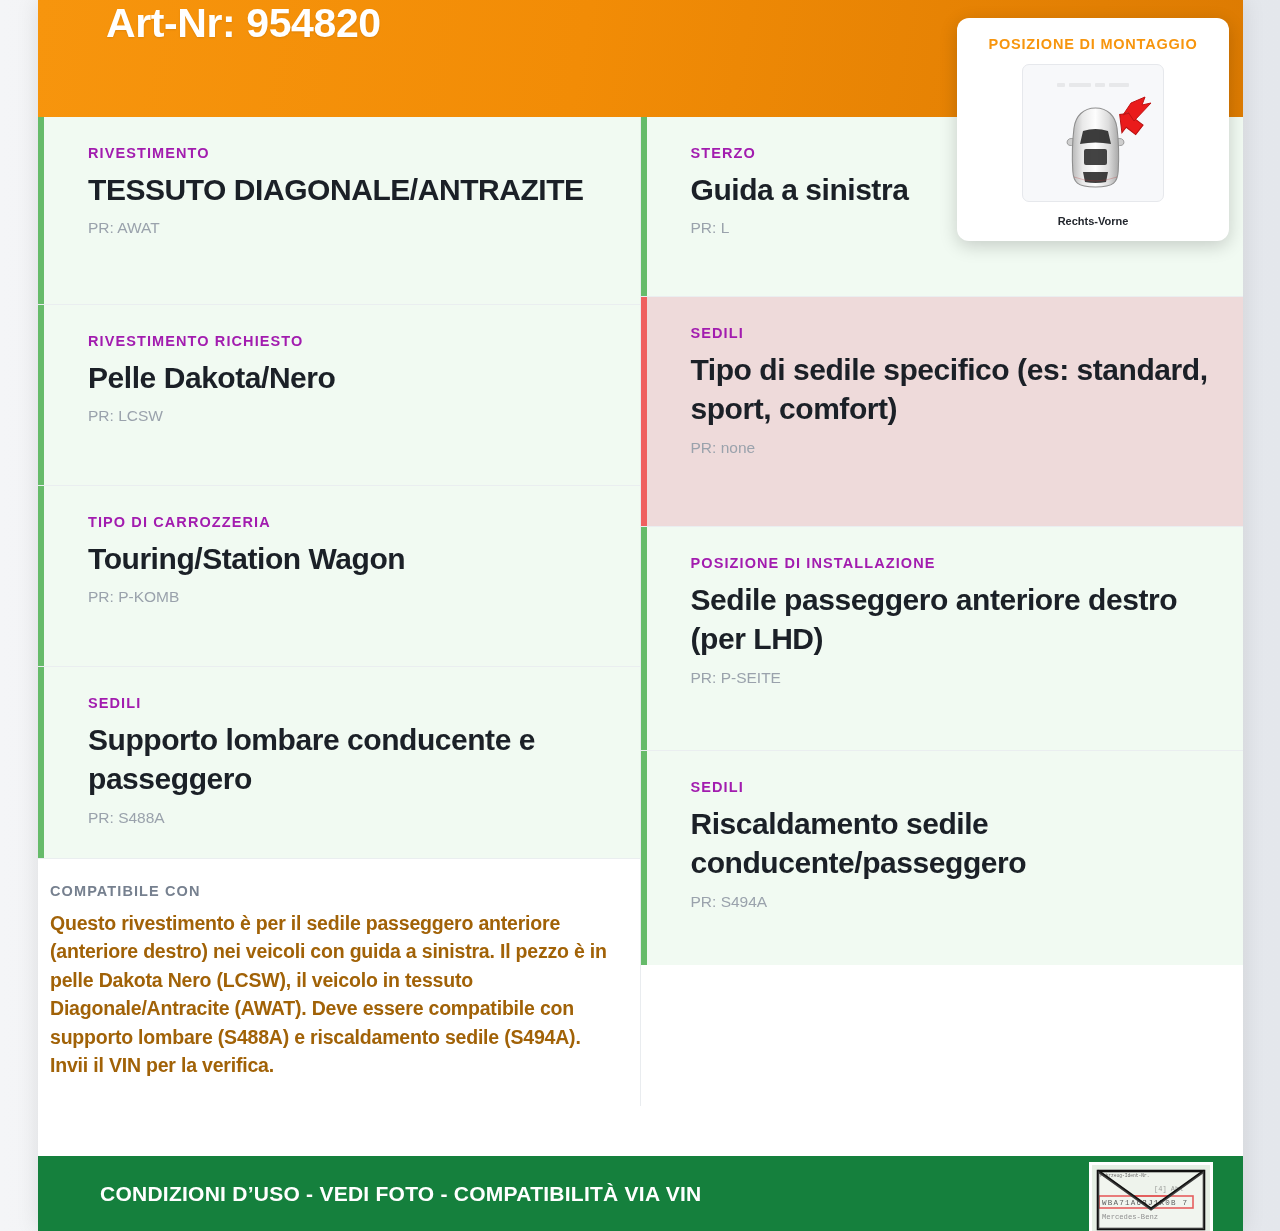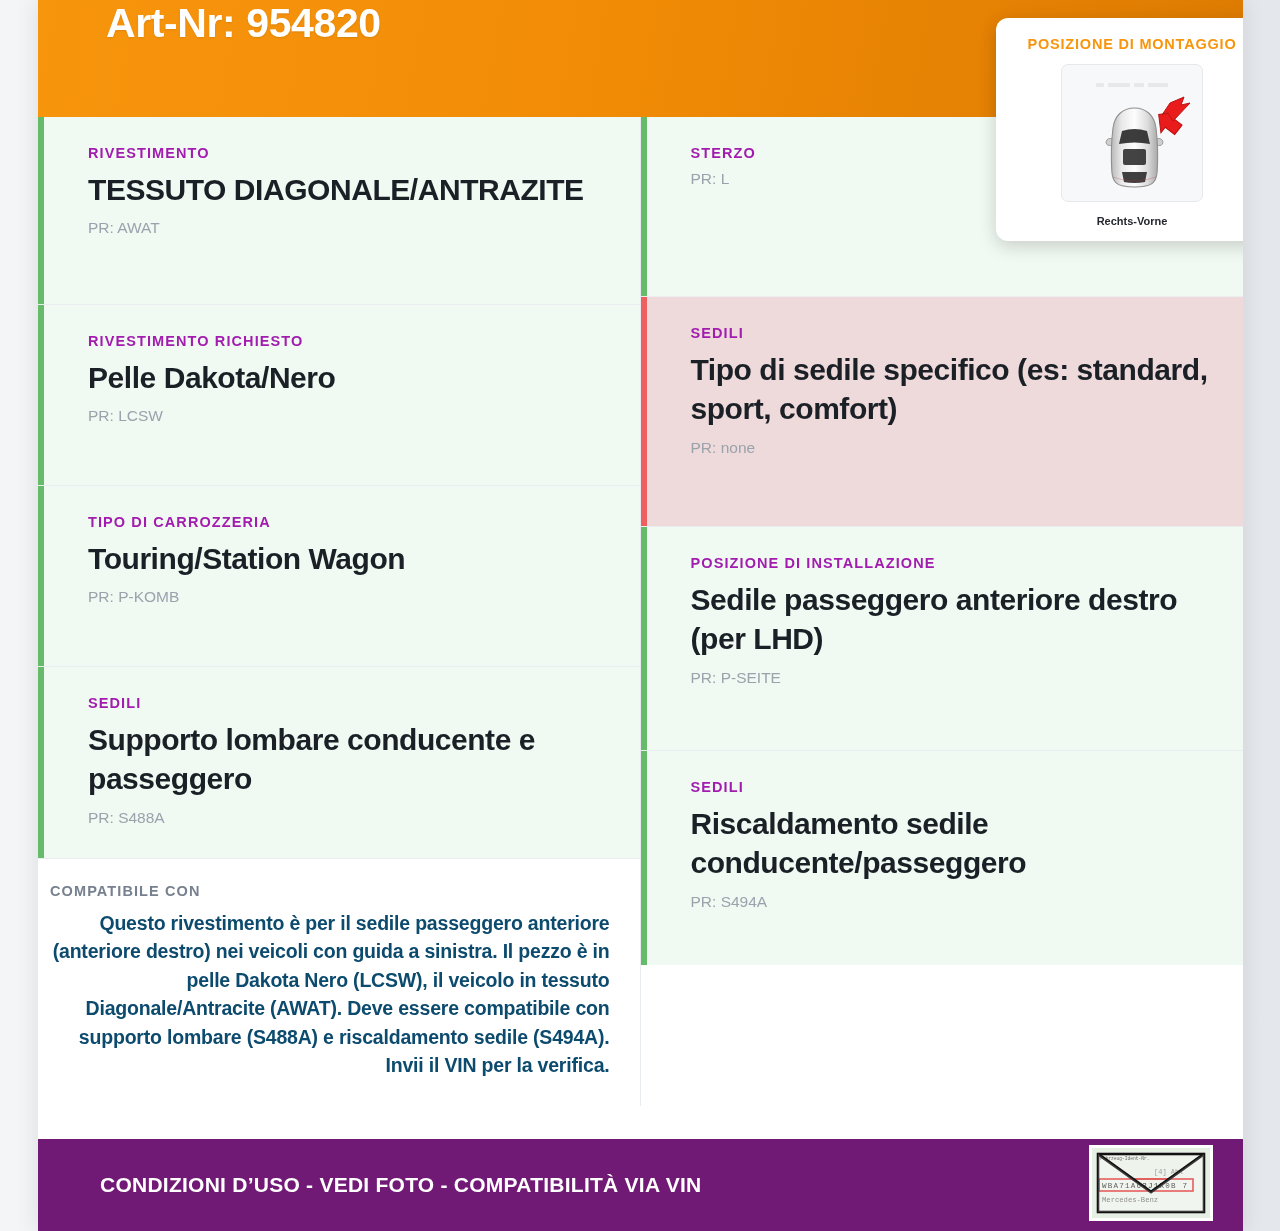--- a/index.html
+++ b/index.html
@@ -40,21 +40,21 @@
     font-size: 41px;
     font-weight: bold;
     letter-spacing: -0.4px;
     margin-left: 68px;
     text-shadow: 0 1px 2px rgba(0,0,0,0.10);
   }
 
   
   .mount-badge {
     position: absolute;
-    left: 958px;
+    left: 919px;
     top: 18px;
     width: 272px;
     background: #ffffff;
     border-radius: 12px;
     box-shadow: 0 5px 18px rgba(0,0,0,0.18);
     padding: 18px 14px 14px 14px;
     text-align: center;
     z-index: 40;
   }
   .mount-badge-title {
@@ -152,32 +152,31 @@
   .compat-label {
     font-size: 14.5px;
     font-weight: bold;
     letter-spacing: 1.1px;
     color: #76808f;
     margin-bottom: 10px;
   }
   .compat-text {
     font-size: 19.5px;
     line-height: 1.46;
-    color: #0c4a6e;
+    color: #a16207;
     font-weight: bold;
     letter-spacing: -0.2px;
-    text-align: right;
   }
 
   
   .footer {
     position: absolute;
     left: 0; right: 0; bottom: 0;
-    height: 92px;
-    background: #701a75;
+    height: 75px;
+    background: #15803d;
     display: flex;
     align-items: center;
   }
   .footer-text {
     color: #ffffff;
     font-size: 21px;
     font-weight: bold;
     letter-spacing: 0.25px;
     margin-left: 62px;
   }
@@ -289,20 +288,21 @@
         <div class="compat-label">COMPATIBILE CON</div>
         <div class="compat-text">Questo rivestimento è per il sedile passeggero anteriore (anteriore destro) nei veicoli con guida a sinistra. Il pezzo è in pelle Dakota Nero (LCSW), il veicolo in tessuto Diagonale/Antracite (AWAT). Deve essere compatibile con supporto lombare (S488A) e riscaldamento sedile (S494A). Invii il VIN per la verifica.</div>
       </div>
 
     </div>
 
     <div class="col col-right">
 
       <div class="spec ok r-a">
         <div class="spec-label">STERZO</div>
+        <div class="spec-value">Guida a sinistra</div>
         <div class="spec-pr">PR: L</div>
       </div>
 
       <div class="spec warn r-b">
         <div class="spec-label">SEDILI</div>
         <div class="spec-value">Tipo di sedile specifico (es: standard, sport, comfort)</div>
         <div class="spec-pr">PR: none</div>
       </div>
 
       <div class="spec ok r-c">

